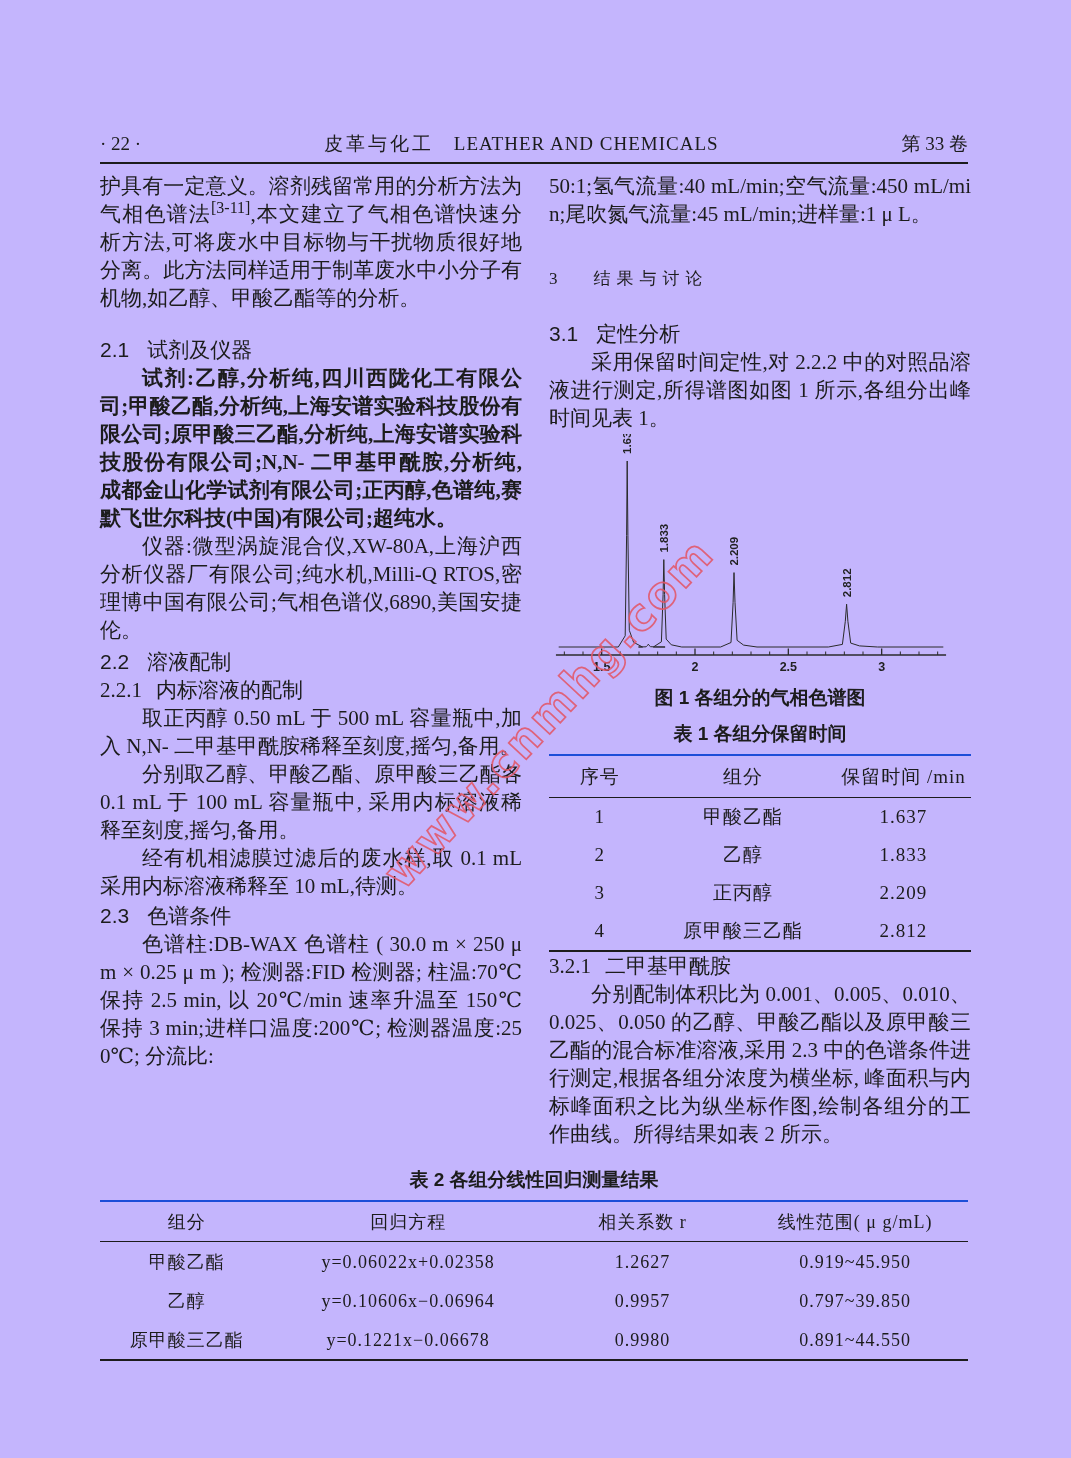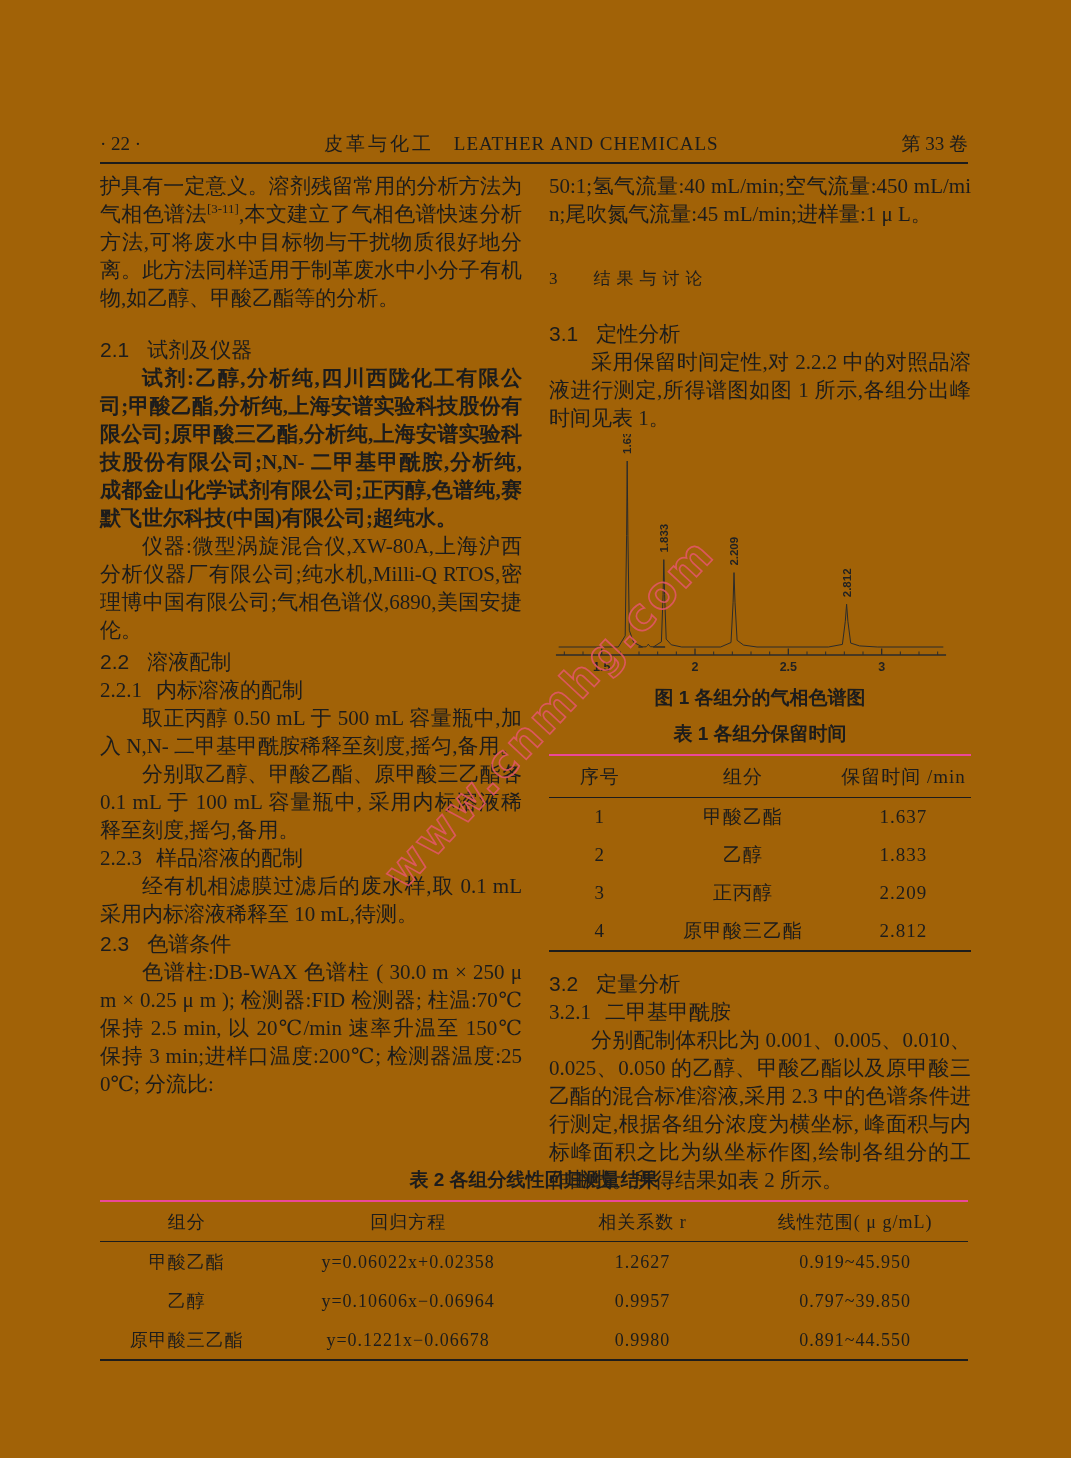--- a/index.html
+++ b/index.html
@@ -1,18 +1,18 @@
 <!DOCTYPE html>
 <html lang="zh"><head>
 <meta charset="utf-8">
 <style>
   html,body{margin:0;padding:0;background:#888;}
   .page{
     position:relative;width:1071px;height:1458px;margin:0 auto;
-    background:#a16207;color:#1c1c1c;
+    background:#c4b5fd;color:#1c1c1c;
     font-family:"Liberation Serif","DejaVu Serif",serif;
     font-size:21px;line-height:28px;overflow:hidden;
   }
   
   .hdr{
     position:absolute;left:100px;top:132px;width:868px;height:30px;
     border-bottom:2px solid #1c1c1c;
     display:flex;justify-content:space-between;align-items:flex-start;
     font-size:19px;line-height:24px;
   }
@@ -30,32 +30,32 @@
   }
   .sec-h .sec-num{letter-spacing:0;margin-right:36px;}
   .sub-h{
     margin:24px 0 0 0;font-size:21px;line-height:28px;font-weight:400;
     font-family:"Liberation Sans","DejaVu Sans",sans-serif;
   }
   .sub-h .sec-num{margin-right:18px;font-family:"Liberation Sans","DejaVu Sans",sans-serif;}
   .sub3-h{margin:0;font-size:21px;line-height:28px;font-weight:400;}
   .sub3-h .sec-num{margin-right:14px;}
   .mt4{margin-top:4px;} .mt6{margin-top:6px;font-weight:bold;} .mt20{margin-top:20px;} .mt34{margin-top:34px;}
-  sup{font-size:13px;line-height:0;}
+  sup{font-size:16px;line-height:0;}
   
   .fig-wrap{margin-top:2px;}
   .fig-wrap svg{display:block;}
   .fig-caption,.tbl-title{
     text-align:center;font-weight:700;font-size:19px;line-height:24px;
     font-family:"Liberation Sans","DejaVu Sans",sans-serif;margin:0;
   }
   .tbl-title{margin-top:12px;}
   
   table{border-collapse:collapse;width:100%;margin-top:8px;}
-  .sci-tbl{border-top:2px solid #ec4899;border-bottom:2px solid #1c1c1c;}
+  .sci-tbl{border-top:2px solid #1d4ed8;border-bottom:2px solid #1c1c1c;}
   .sci-tbl th{
     font-weight:400;font-size:19px;padding:7px 2px 6px;
     border-bottom:1px solid #1c1c1c;letter-spacing:1px;
   }
   .sci-tbl td{font-size:19px;padding:5px 2px;text-align:center;letter-spacing:1px;}
   
   .t2block{position:absolute;left:100px;top:1168px;width:868px;}
   .t2block .tbl-title{margin-top:0;}
   .t2block td,.t2block th{font-size:18px;padding:6px 2px 5px;}
   
@@ -87,21 +87,20 @@
 
 
     <h3 class="sub-h"><span class="sec-num">2.1</span><span>试剂及仪器</span></h3>
     <p class="indent mt6">试剂:乙醇,分析纯,四川西陇化工有限公司;甲酸乙酯,分析纯,上海安谱实验科技股份有限公司;原甲酸三乙酯,分析纯,上海安谱实验科技股份有限公司;N,N- 二甲基甲酰胺,分析纯,成都金山化学试剂有限公司;正丙醇,色谱纯,赛默飞世尔科技(中国)有限公司;超纯水。</p>
     <p class="indent">仪器:微型涡旋混合仪,XW-80A,上海沪西分析仪器厂有限公司;纯水机,Milli-Q RTOS,密理博中国有限公司;气相色谱仪,6890,美国安捷伦。</p>
 
     <h3 class="sub-h" style="margin-top:4px"><span class="sec-num">2.2</span><span>溶液配制</span></h3>
     <h4 class="sub3-h"><span class="sec-num">2.2.1</span><span>内标溶液的配制</span></h4>
     <p class="indent">取正丙醇 0.50 mL 于 500 mL 容量瓶中,加入 N,N- 二甲基甲酰胺稀释至刻度,摇匀,备用。</p>
     <p class="indent">分别取乙醇、甲酸乙酯、原甲酸三乙酯各 0.1 mL 于 100 mL 容量瓶中, 采用内标溶液稀释至刻度,摇匀,备用。</p>
-    <h4 class="sub3-h"><span class="sec-num">2.2.3</span><span>样品溶液的配制</span></h4>
     <p class="indent">经有机相滤膜过滤后的废水样,取 0.1 mL 采用内标溶液稀释至 10 mL,待测。</p>
 
     <h3 class="sub-h" style="margin-top:2px"><span class="sec-num">2.3</span><span>色谱条件</span></h3>
     <p class="indent mt4">色谱柱:DB-WAX 色谱柱 ( 30.0 m × 250 μ m × 0.25 μ m ); 检测器:FID 检测器; 柱温:70℃保持 2.5 min, 以 20℃/min 速率升温至 150℃保持 3 min;进样口温度:200℃; 检测器温度:250℃; 分流比:</p>
   </div>
 
   <div class="col col-right">
     <p>50:1;氢气流量:40 mL/min;空气流量:450 mL/min;尾吹氮气流量:45 mL/min;进样量:1 μ L。</p>
 
     <h2 class="sec-h mt34"><span class="sec-num">3</span><span>结果与讨论</span></h2>
@@ -172,21 +171,20 @@
             <td>2.209</td>
           </tr>
           <tr>
             <td>4</td>
             <td>原甲酸三乙酯</td>
             <td>2.812</td>
           </tr>
         </tbody>
       </table>
 
-    <h3 class="sub-h mt20" style="margin-top:18px"><span class="sec-num">3.2</span><span>定量分析</span></h3>
     <h4 class="sub3-h"><span class="sec-num">3.2.1</span><span>二甲基甲酰胺</span></h4>
     <p class="indent">分别配制体积比为 0.001、0.005、0.010、0.025、0.050 的乙醇、甲酸乙酯以及原甲酸三乙酯的混合标准溶液,采用 2.3 中的色谱条件进行测定,根据各组分浓度为横坐标, 峰面积与内标峰面积之比为纵坐标作图,绘制各组分的工作曲线。所得结果如表 2 所示。</p>
   </div>
 
   <div class="t2block">
     <div class="tbl-title">表 2  各组分线性回归测量结果</div>
     <table class="sci-tbl" id="table2">
         <thead>
           <tr>
             <th style="width: 20%;">组分</th>

